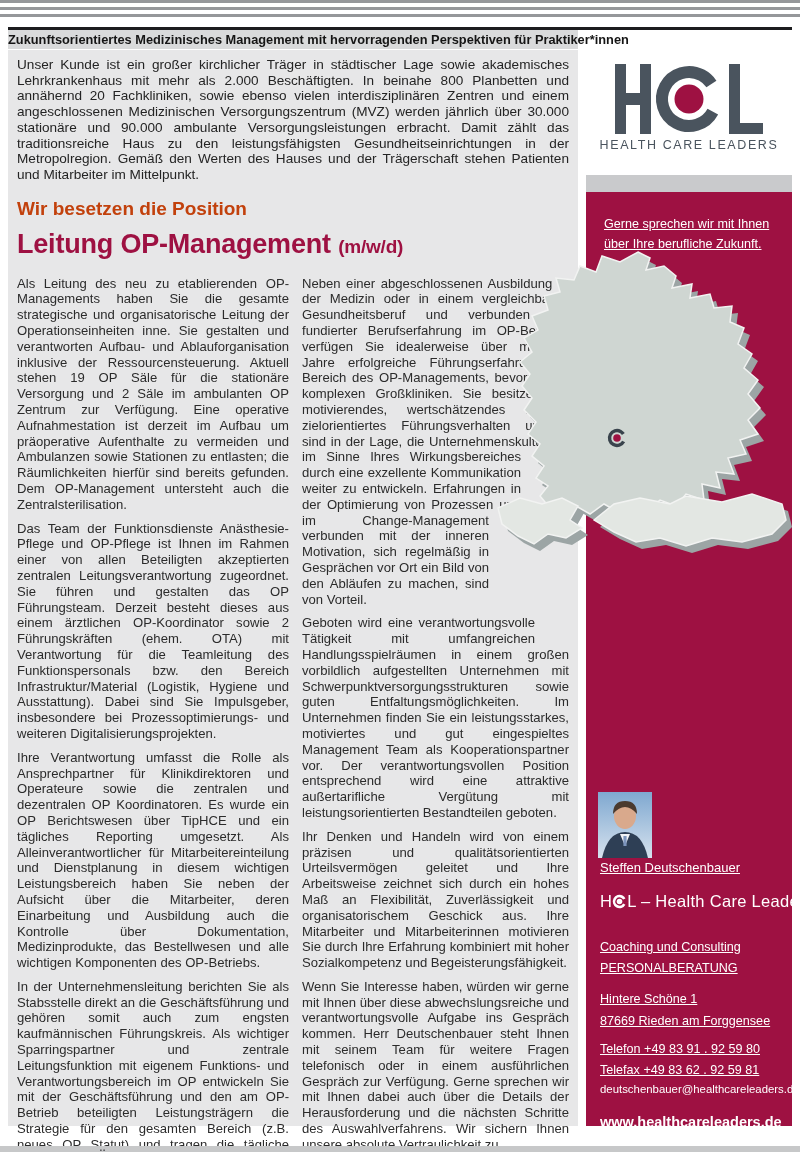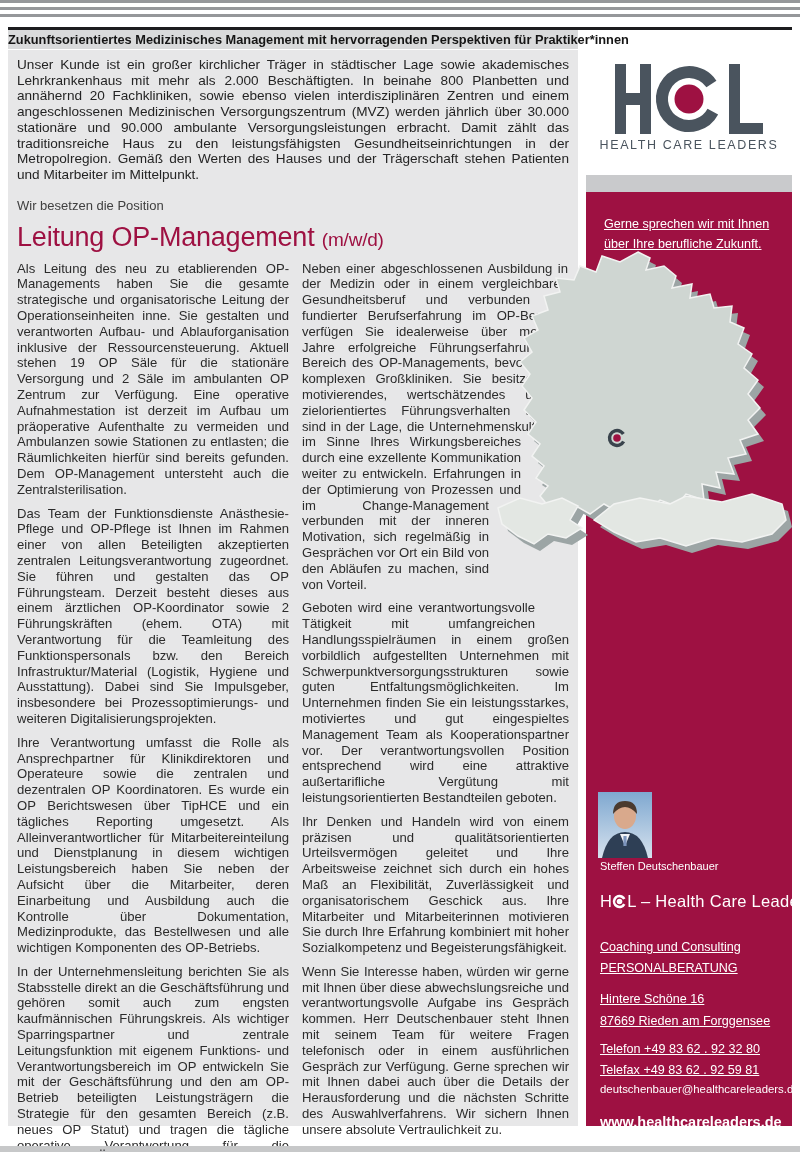--- a/index.html
+++ b/index.html
@@ -13,22 +13,22 @@
   .page{position:absolute;inset:0;}
 
   .stripes{position:absolute;left:0;top:0;width:800px;height:21px;
     background:repeating-linear-gradient(to bottom,#95979A 0 3px,#ffffff 3px 7px);}
   .rule{position:absolute;left:8px;top:27px;width:784px;height:3px;background:#1D1D1F;}
   .banner{position:absolute;left:8px;top:30px;width:570px;height:19px;background:var(--band);
     font-size:12.8px;font-weight:bold;color:#151515;line-height:19px;white-space:nowrap;}
 
   .main-panel{position:absolute;left:8px;top:50px;width:570px;height:1076px;background:var(--panel);padding:7px 9px 16px 9px;}
   .intro{font-size:13.6px;line-height:15.7px;text-align:justify;color:#242424;}
-  .kicker{margin:15px 0 9px 0;font-size:13px;font-weight:normal;color:#404040;}
-  .title{color:var(--accent);font-size:27px;font-weight:normal;letter-spacing:-0.2px;margin-bottom:8px;}
+  .kicker{margin:15px 0 9px 0;font-size:19px;font-weight:bold;color:#c2410c;}
+  .title{color:var(--accent);font-size:27px;font-weight:bold;letter-spacing:-0.2px;margin-bottom:16px;}
   .title .suffix{font-size:19px;}
 
   .cols{display:flex;gap:13px;}
   .col{font-size:13.1px;line-height:15.8px;text-align:justify;}
   .col p{margin-bottom:8px;}
   .col-left{flex:0 0 272px;}
   .col-right{flex:1;min-width:0;}
   .wrap-spacer{float:right;clear:right;}
   .ws1{width:1px;height:130px;}
   .ws2{width:22px;height:50px;}
@@ -38,21 +38,21 @@
   .closing b{font-weight:bold;}
 
   .logo-box{position:absolute;left:586px;top:48px;width:206px;height:127px;background:#ffffff;text-align:center;}
   .logo-box svg{display:block;margin:14px auto 2px auto;}
   .wordmark{font-size:12.5px;letter-spacing:1.6px;color:var(--slate);white-space:nowrap;}
   .strip{position:absolute;left:586px;top:175px;width:206px;height:17px;background:var(--strip);}
   .sidebar{position:absolute;left:586px;top:192px;width:206px;height:934px;background:var(--accent);color:#ffffff;}
   .callout{padding:22px 14px 0 18px;font-size:12.6px;line-height:1.6;text-decoration:underline;}
   .sb{position:absolute;left:14px;white-space:nowrap;}
   .photo{position:absolute;left:12px;top:600px;width:54px;height:66px;}
-  .name{top:668px;font-size:11px;}
+  .name{top:668px;font-size:13px;text-decoration:underline;}
   .company{top:700px;font-size:16.5px;font-weight:500;letter-spacing:0.3px;}
   .company svg{vertical-align:-2px;}
   .small{font-size:12.6px;text-decoration:underline;}
   .coaching{top:748px;}
   .persber{top:769px;}
   .addr1{top:800px;}
   .addr2{top:822px;}
   .tel{top:850px;}
   .fax{top:871px;}
   .email{top:891px;font-size:11.4px;}
@@ -146,23 +146,23 @@
 
     <div class="sb company"><span>H</span><svg width="15" height="15" viewBox="0 0 15 15">
           <g transform="rotate(28 7.5 7.5)">
             <circle cx="7.5" cy="7.5" r="5.4" fill="none" stroke="#ffffff" stroke-width="2.6" stroke-dasharray="28 6"></circle>
           </g>
           <circle cx="7.5" cy="7.5" r="2.8" fill="#ffffff"></circle>
         </svg><span>L – Health Care Leaders</span></div>
 
     <div class="sb small coaching">Coaching und Consulting</div>
     <div class="sb small persber">PERSONALBERATUNG</div>
-    <div class="sb small addr1">Hintere Schöne 16</div>
+    <div class="sb small addr1">Hintere Schöne 1</div>
     <div class="sb small addr2">87669 Rieden am Forggensee</div>
-    <div class="sb small tel">Telefon +49 83 62 . 92 32 80</div>
+    <div class="sb small tel">Telefon +49 83 91 . 92 59 80</div>
     <div class="sb small fax">Telefax +49 83 62 . 92 59 81</div>
     <div class="sb email"><a class="sb-link" href="#">deutschenbauer@healthcareleaders.de</a></div>
     <div class="sb website"><a class="sb-link" href="#">www.healthcareleaders.de</a></div>
   </div>
 
   <svg class="map-overlay" viewBox="0 0 304 322" role="img">
 
     <g transform="translate(6,7)" fill="#9CA5A5">
       <path d="M148,6 L160,12 L156,24 L174,20 L186,30 L182,42 L202,38 L200,52 L220,48 L224,62 L242,60 L240,76 L254,82 L248,98 L262,108 L254,122 L268,134 L258,148 L270,162 L258,174 L268,188 L250,194 L256,208 L238,212 L244,228 L226,226 L230,242 L212,238 L214,254 L196,248 L186,260 L170,254 L158,264 L142,256 L128,266 L114,258 L100,268 L86,260 L74,268 L60,262 L50,250 L58,240 L46,232 L54,220 L42,210 L50,198 L38,188 L46,176 L34,164 L42,152 L32,140 L40,128 L30,116 L42,106 L34,92 L48,84 L42,70 L58,64 L54,50 L70,46 L66,32 L84,34 L90,20 L106,26 L112,10 L130,16 Z"></path>
       <path d="M8,262 L30,252 L52,258 L72,252 L88,260 L80,274 L92,282 L76,292 L58,288 L44,298 L28,290 L12,278 Z"></path>

